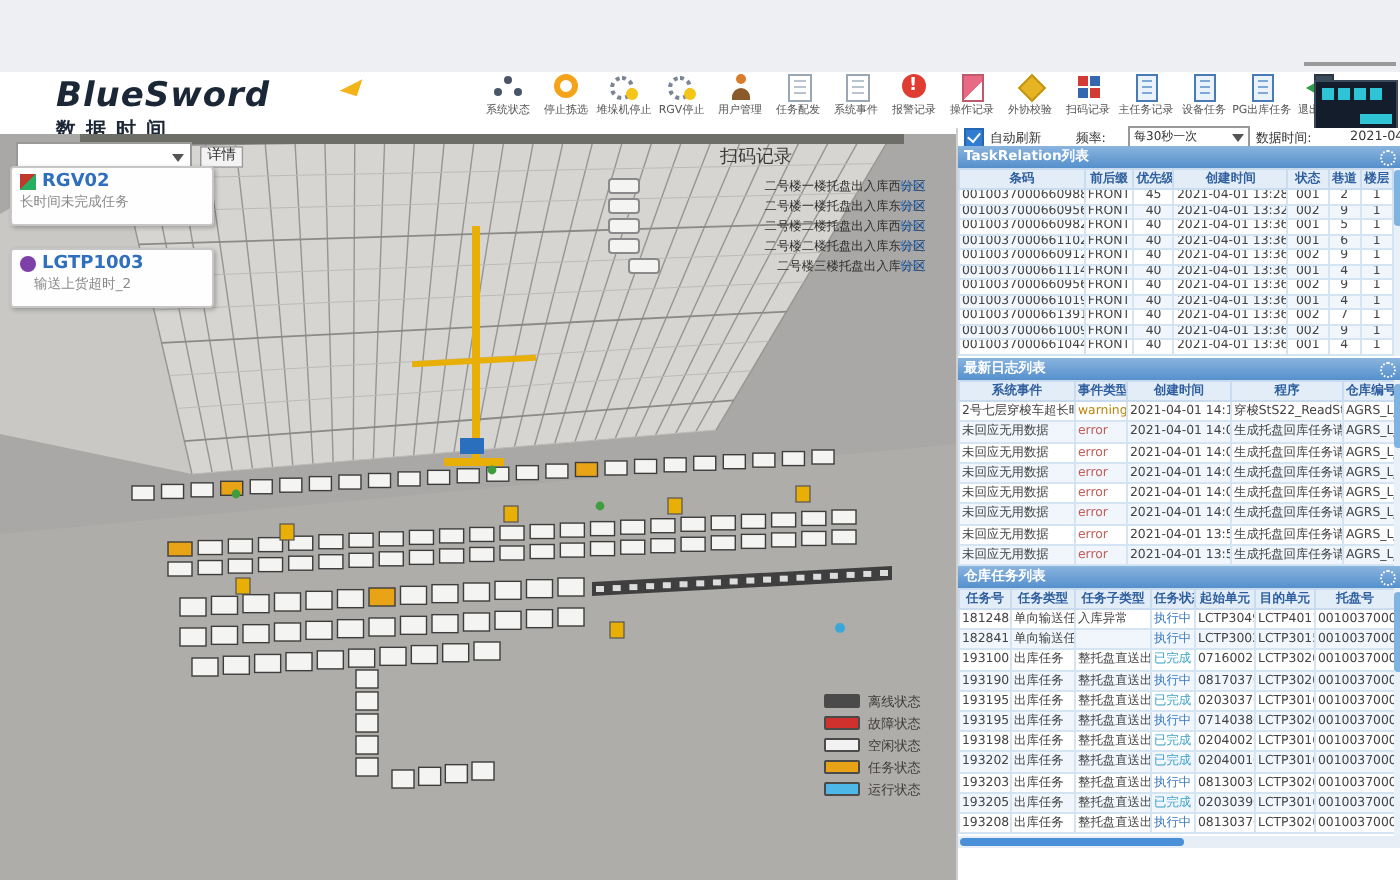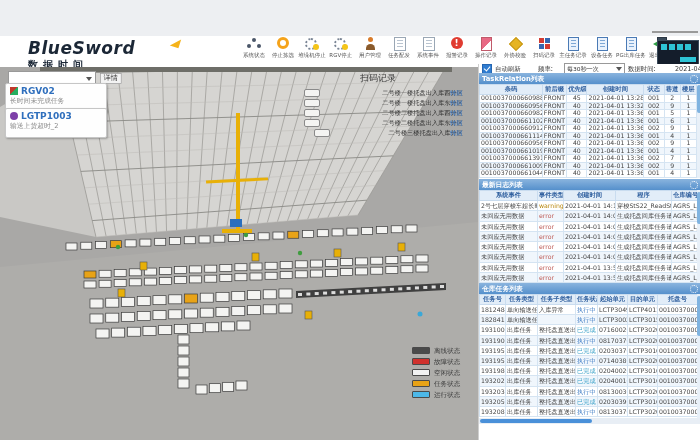--- a/index.html
+++ b/index.html
@@ -381,21 +381,21 @@
     </div>
 
     <div id="alerts">
         <div class="alert-card" style="top: 16px;">
           <div class="alert-title">
             <span class="a-ic rgv"></span>
             <span>RGV02</span>
           </div>
           <div class="alert-msg">长时间未完成任务</div>
         </div>
-        <div class="alert-card" style="top: 41px;">
+        <div class="alert-card" style="top: 57px; text-align: center;">
           <div class="alert-title">
             <span class="a-ic conveyor"></span>
             <span>LGTP1003</span>
           </div>
           <div class="alert-msg">输送上货超时_2</div>
         </div>
       </div>
 
     <div class="zone-panel">
       <div class="zone-title">扫码记录</div>

